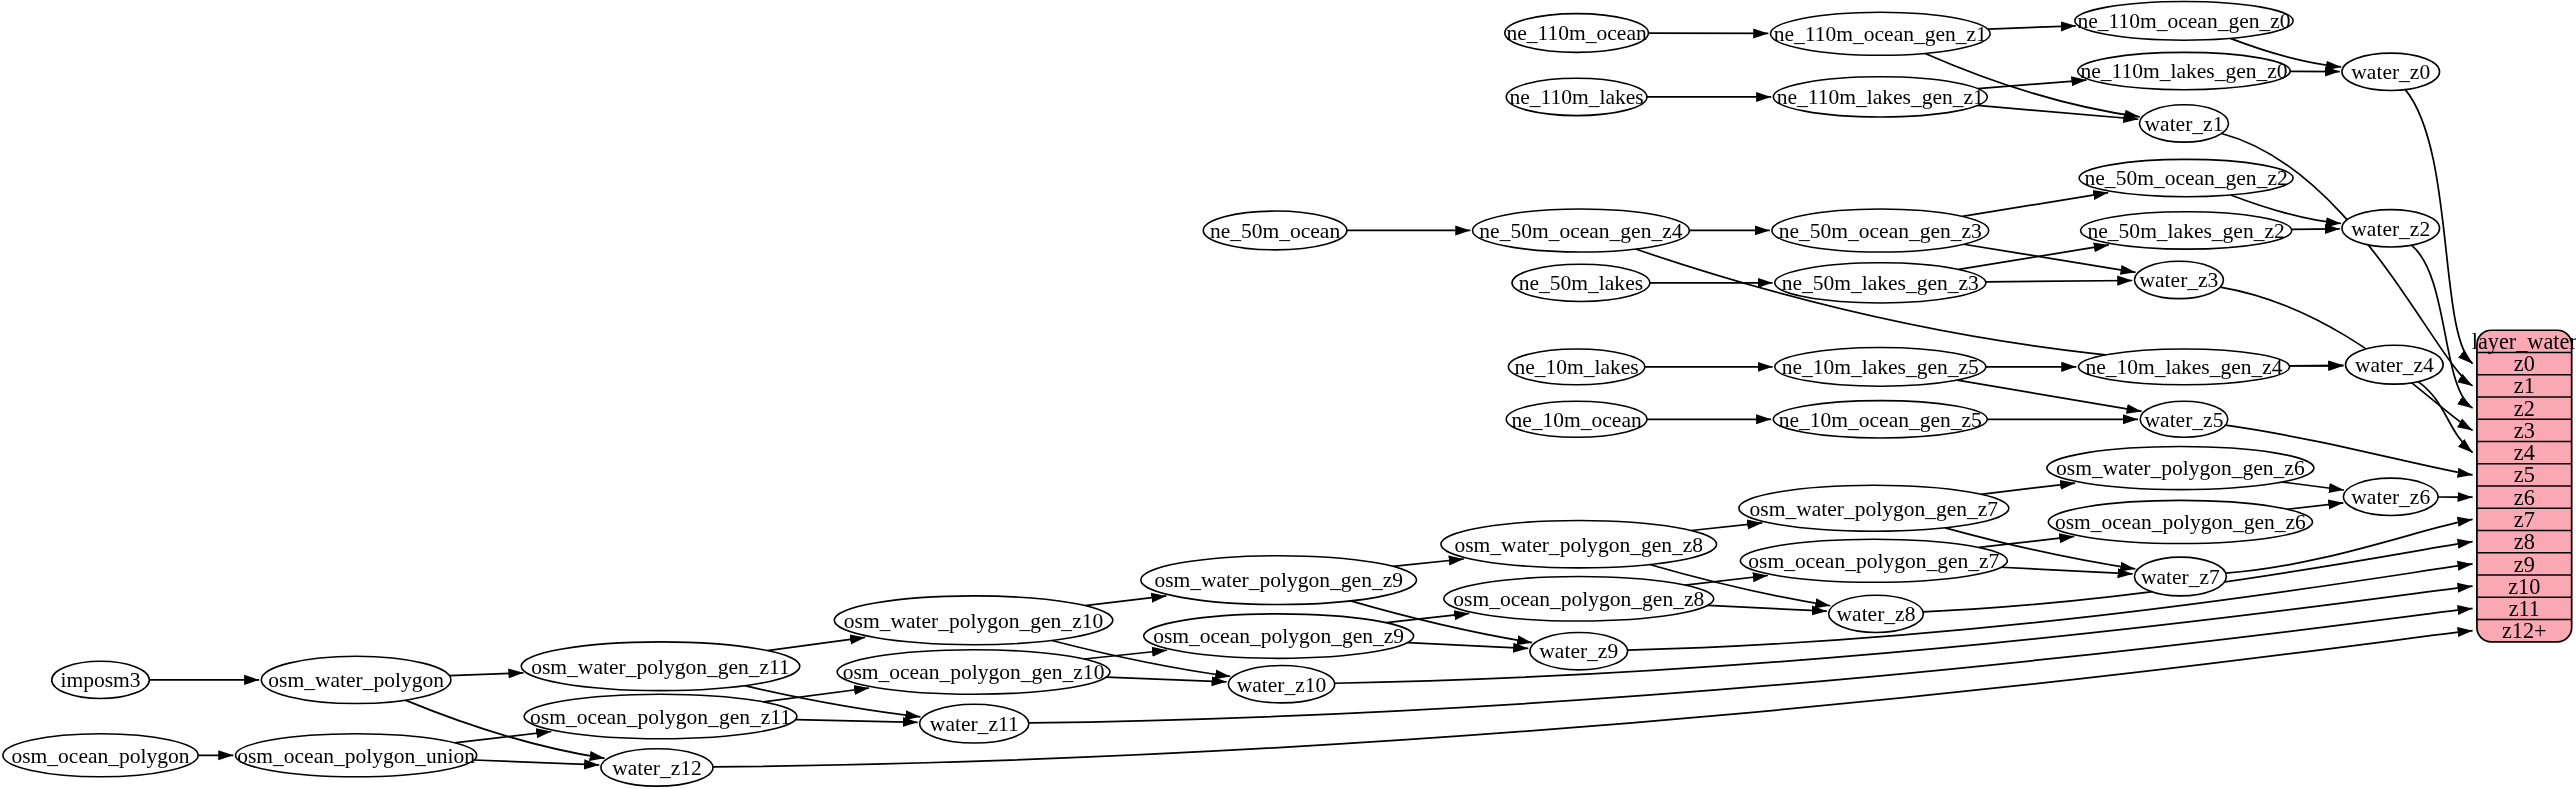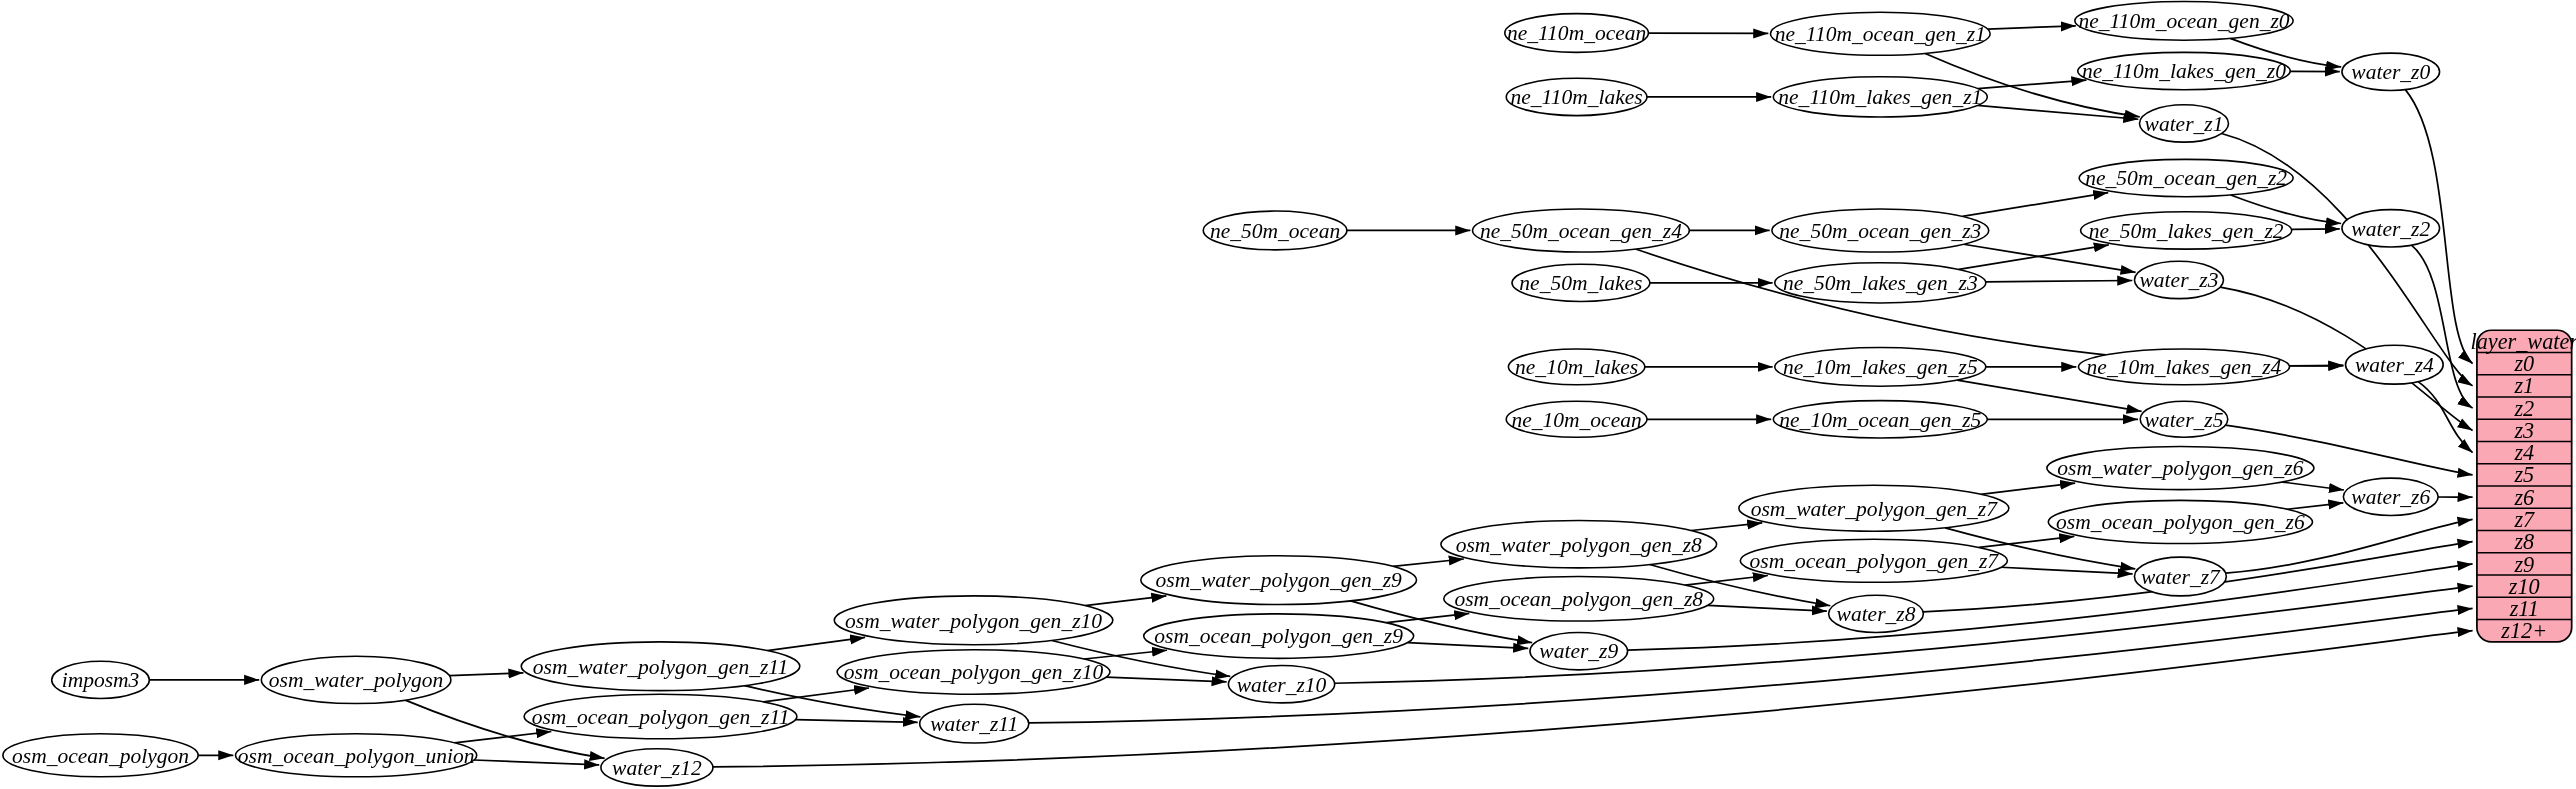--- a/index.html
+++ b/index.html
@@ -1,16 +1,16 @@
 <!DOCTYPE html>
 <html style="font-size:11.5px"><head>
 <meta charset="utf-8">
 <style>
   html, body { margin: 0; padding: 0; background: #ffffff; }
-  .canvas { width: 100%; background: #ffffff; font-style: italic; }
+  .canvas { width: 100%; background: #ffffff; }
   svg { display: block; width: 100%; height: auto; background: #ffffff; }
   .edge { fill: none; stroke: #000000; stroke-width: 2.4; }
   .node-shape { fill: #ffffff; stroke: #000000; stroke-width: 2.2; }
   .node-label, .tbl-label {
     font-family: "Liberation Serif", "DejaVu Serif", serif;
     font-size: 30px; fill: #000000;
   }
   .tbl-label { font-size: 31px; }
   .tbl { stroke: #000000; stroke-width: 2.4; }
   .tbl-sep { stroke: #000000; stroke-width: 2; }

